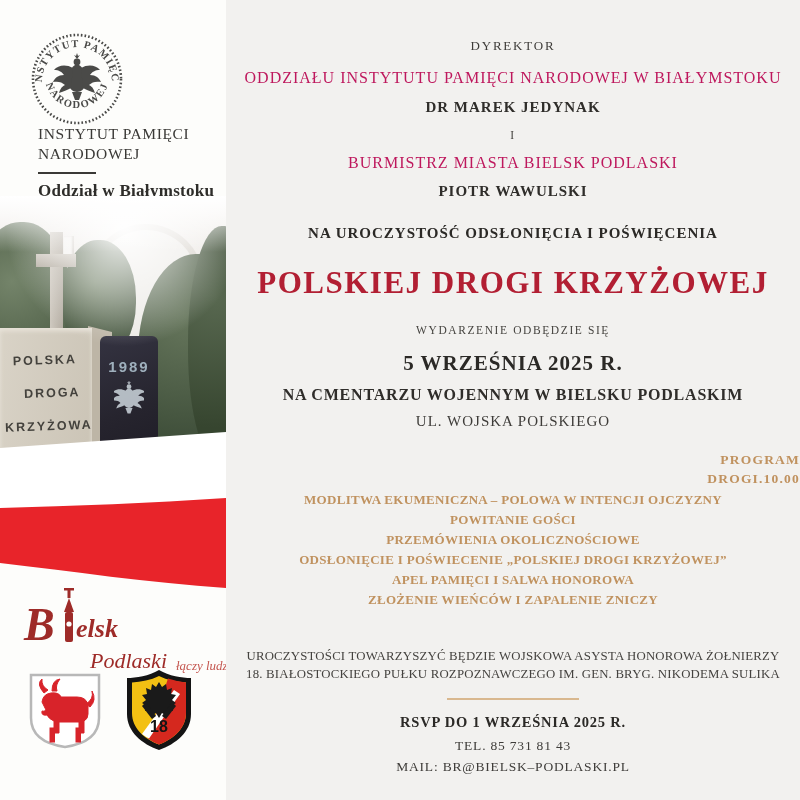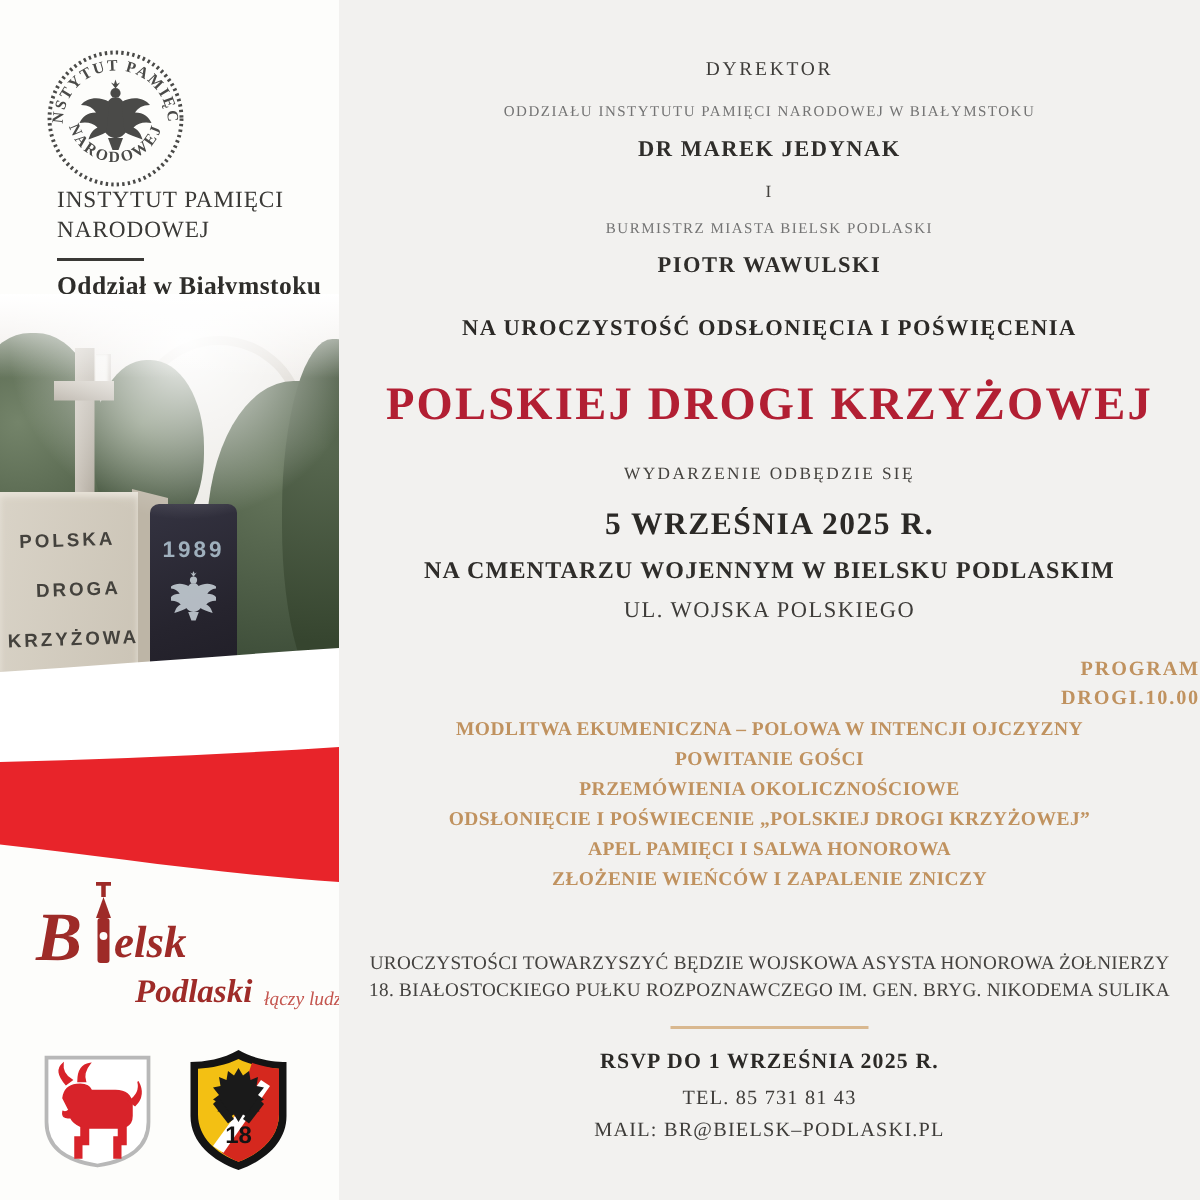--- a/index.html
+++ b/index.html
@@ -33,30 +33,30 @@
   .plaque-eagle{margin-top:6px;opacity:.85;}
   .slab{position:absolute;left:0;top:246px;width:210px;height:22px;background:linear-gradient(#d9d3c8,#c3bcae);transform:skewY(-4deg);}
   .photo-glow{position:absolute;left:0;top:0;width:226px;height:264px;background:radial-gradient(circle at 55% 12%,rgba(255,255,255,.95) 0%,rgba(255,255,255,0) 45%);pointer-events:none;}
   .photo-fade{position:absolute;left:0;top:0;width:226px;height:56px;background:linear-gradient(#ffffff,rgba(255,255,255,0));pointer-events:none;}
   .wave{position:absolute;left:0;top:425px;width:226px;height:175px;}
   
   .citylogo{position:absolute;left:24px;top:596px;width:200px;height:80px;}
   .citylogo .big{font-style:italic;font-weight:bold;color:#9e2b28;}
   .cl-b{position:absolute;left:0;top:6px;font-size:46px;line-height:46px;}
   .cl-tower{position:absolute;left:36px;top:-8px;}
-  .cl-elsk{position:absolute;left:52px;top:16px;font-size:30px;line-height:34px;}
-  .cl-podlaski{position:absolute;left:66px;top:54px;font-size:22px;line-height:22px;font-style:italic;font-weight:bold;color:#9e2b28;}
+  .cl-elsk{position:absolute;left:52px;top:16px;font-size:26px;line-height:34px;}
+  .cl-podlaski{position:absolute;left:66px;top:54px;font-size:22px;line-height:22px;font-style:italic;font-weight:normal;color:#9e2b28;}
   .cl-tag{position:absolute;left:152px;top:62px;font-size:13px;font-style:italic;color:#c4564f;white-space:nowrap;}
-  .crests{position:absolute;left:0;top:698px;width:226px;height:90px;text-align:right;}
+  .crests{position:absolute;left:0;top:668px;width:226px;height:90px;text-align:right;}
   .crest-bull{position:absolute;left:28px;top:4px;}
   .crest-badge{position:absolute;left:122px;top:0px;}
   
   .main{position:absolute;left:226px;top:0;width:574px;height:800px;text-align:center;}
   .t-small{font-size:11.5px;letter-spacing:1.6px;color:#45433f;}
-  .t-med{font-size:10px;letter-spacing:1px;color:#737373;}
+  .t-med{font-size:16px;letter-spacing:1px;color:#be185d;}
   .t-bold{font-size:15px;font-weight:bold;letter-spacing:1px;color:#2f2d2a;}
   .t-dyr{font-size:13px;letter-spacing:1.8px;color:#3e3c39;}
   .t-occasion{font-size:15px;font-weight:bold;letter-spacing:1px;color:#2b2926;}
   .title-red{font-size:31px;font-weight:bold;letter-spacing:1.5px;color:#b21f33;}
   .t-date{font-size:21px;font-weight:bold;letter-spacing:1px;color:#2b2926;}
   .t-venue{font-size:16px;font-weight:bold;letter-spacing:.8px;color:#2f2d2a;}
   .t-street{font-size:15px;letter-spacing:1px;color:#3e3c39;}
   .gold{color:#c0925f;}
   .t-prog-head{font-size:13.5px;font-weight:bold;letter-spacing:1.2px;text-align:right;}
   .prog-item{font-size:13px;letter-spacing:.3px;line-height:20px;font-weight:bold;}

